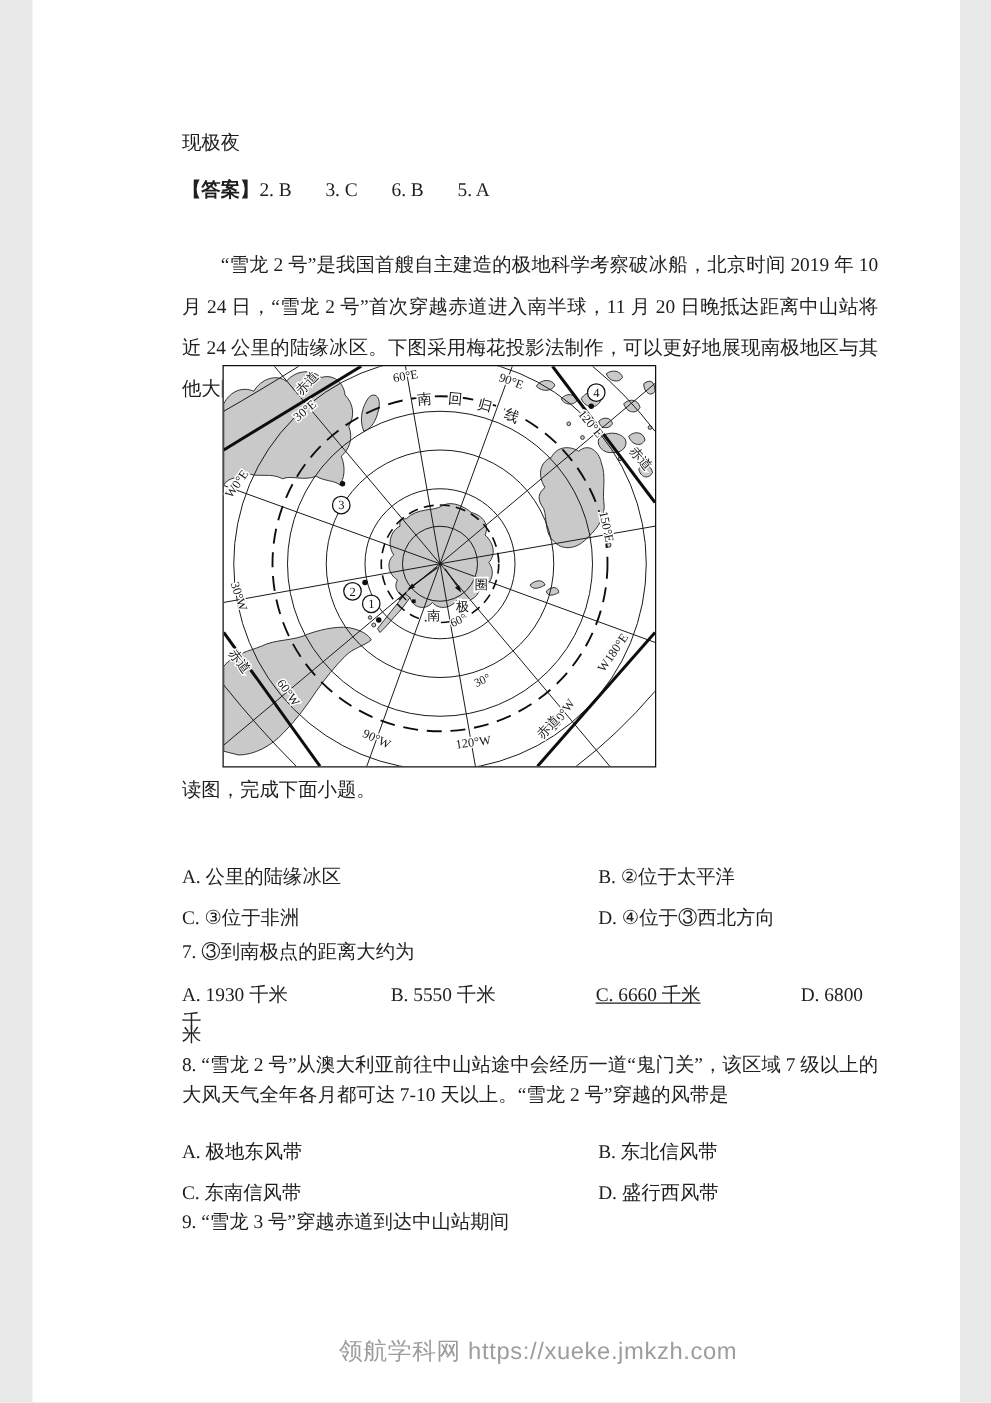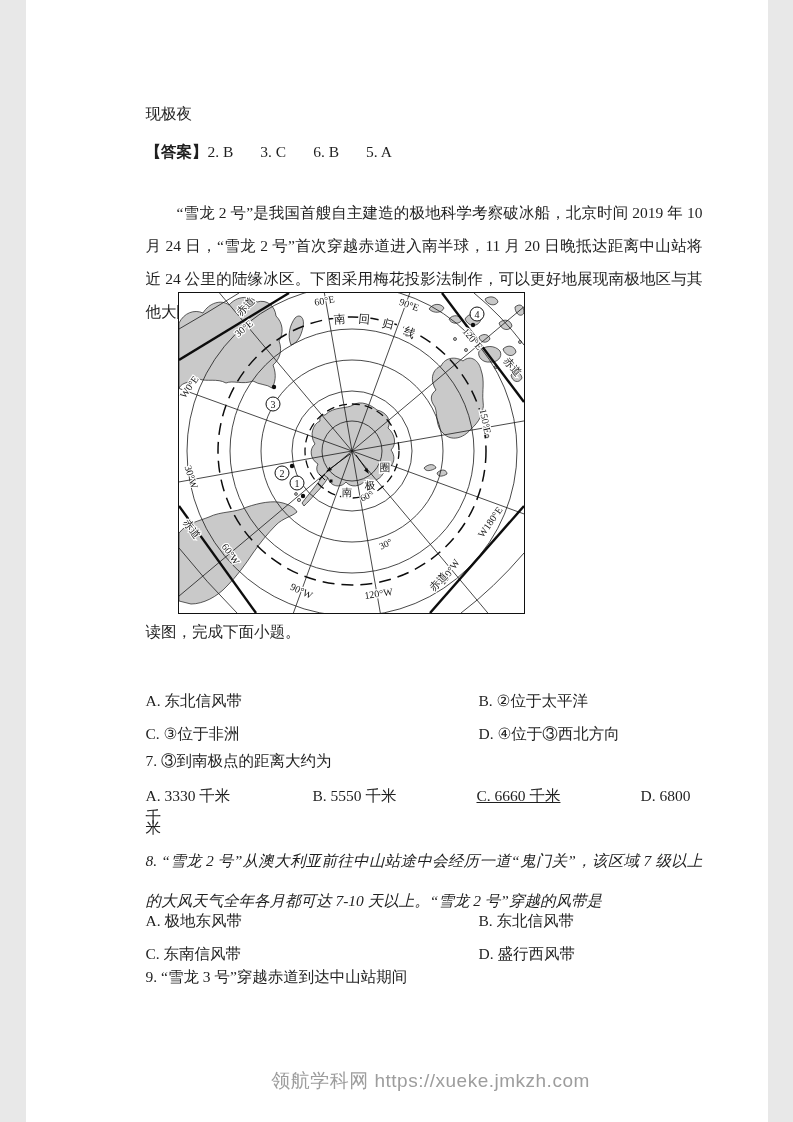--- a/index.html
+++ b/index.html
@@ -2,21 +2,21 @@
 <html><head>
 <meta charset="utf-8">
 <style>
   html,body{margin:0;padding:0;background:#e8e8e8;}
   .page{position:relative;width:742px;height:1122px;background:#ffffff;margin:0 auto;
         font-family:"Liberation Serif","DejaVu Serif",serif;color:#1f1f1f;font-size:15.5px;overflow:hidden;}
   .blk{position:absolute;left:120px;width:557px;}
   .bold{font-weight:bold;}
   .answers span.ans{display:inline-block;margin-right:27px;}
   .para{line-height:33px;text-align:justify;text-indent:31px;}
-  .twoline{line-height:40px;text-align:justify;font-style:italic;}
+  .twoline{line-height:24px;text-align:justify;}
   .optrow .colA{display:inline-block;width:333px;}
   .q7row .c1{display:inline-block;width:167px;}
   .q7row .c2{display:inline-block;width:164px;}
   .q7row .c3{display:inline-block;width:164px;text-decoration:underline;}
   .mapbox{position:absolute;left:152px;top:292px;width:345px;height:320px;border:1.5px solid #111;background:#fff;}
   .mapbox svg{display:block;}
   svg text{font-family:"Liberation Serif","DejaVu Serif",serif;}
   .mlabel{font-size:10px;fill:#151515;text-anchor:middle;paint-order:stroke;stroke:#ffffff;stroke-width:2.4px;}
   .eqlabel{font-size:10.5px;fill:#151515;text-anchor:middle;paint-order:stroke;stroke:#ffffff;stroke-width:2.2px;}
   .tchar{font-size:11.5px;fill:#111;text-anchor:middle;paint-order:stroke;stroke:#ffffff;stroke-width:3px;}
@@ -156,29 +156,29 @@
         <text class="ptdigit" x="94" y="114.5">3</text>
         <circle class="ptcircle" cx="298" cy="21" r="7"></circle>
         <text class="ptdigit" x="298" y="24.5">4</text>
       </g>
     </svg>
   </div>
 
   <div class="blk" style="top:622px">读图，完成下面小题。</div>
 
   <div class="blk optrow" style="top:691px">
-    <span class="colA">A. 东北信风带</span><span>B. ②位于太平洋</span>
+    <span class="colA">A. 公里的陆缘冰区</span><span>B. ②位于太平洋</span>
   </div>
   <div class="blk optrow" style="top:724px">
     <span class="colA">C. ③位于非洲</span><span>D. ④位于③西北方向</span>
   </div>
 
   <div class="blk" style="top:751px">7. ③到南极点的距离大约为</div>
   <div class="blk q7row" style="top:786px">
-    <span class="c1">A. 3330 千米</span><span class="c2">B. 5550 千米</span><span class="c3">C. 6660 千米</span><span>D. 6800 千</span>
+    <span class="c1">A. 1930 千米</span><span class="c2">B. 5550 千米</span><span class="c3">C. 6660 千米</span><span>D. 6800 千</span>
   </div>
   <div class="blk" style="top:818px">米</div>
 
   <div class="blk twoline" style="top:841px">8. “雪龙 2 号”从澳大利亚前往中山站途中会经历一道“鬼门关”，该区域 7 级以上的大风天气全年各月都可达 7-10 天以上。“雪龙 2 号”穿越的风带是</div>
   <div class="blk optrow" style="top:911px">
     <span class="colA">A. 极地东风带</span><span>B. 东北信风带</span>
   </div>
   <div class="blk optrow" style="top:944px">
     <span class="colA">C. 东南信风带</span><span>D. 盛行西风带</span>
   </div>

